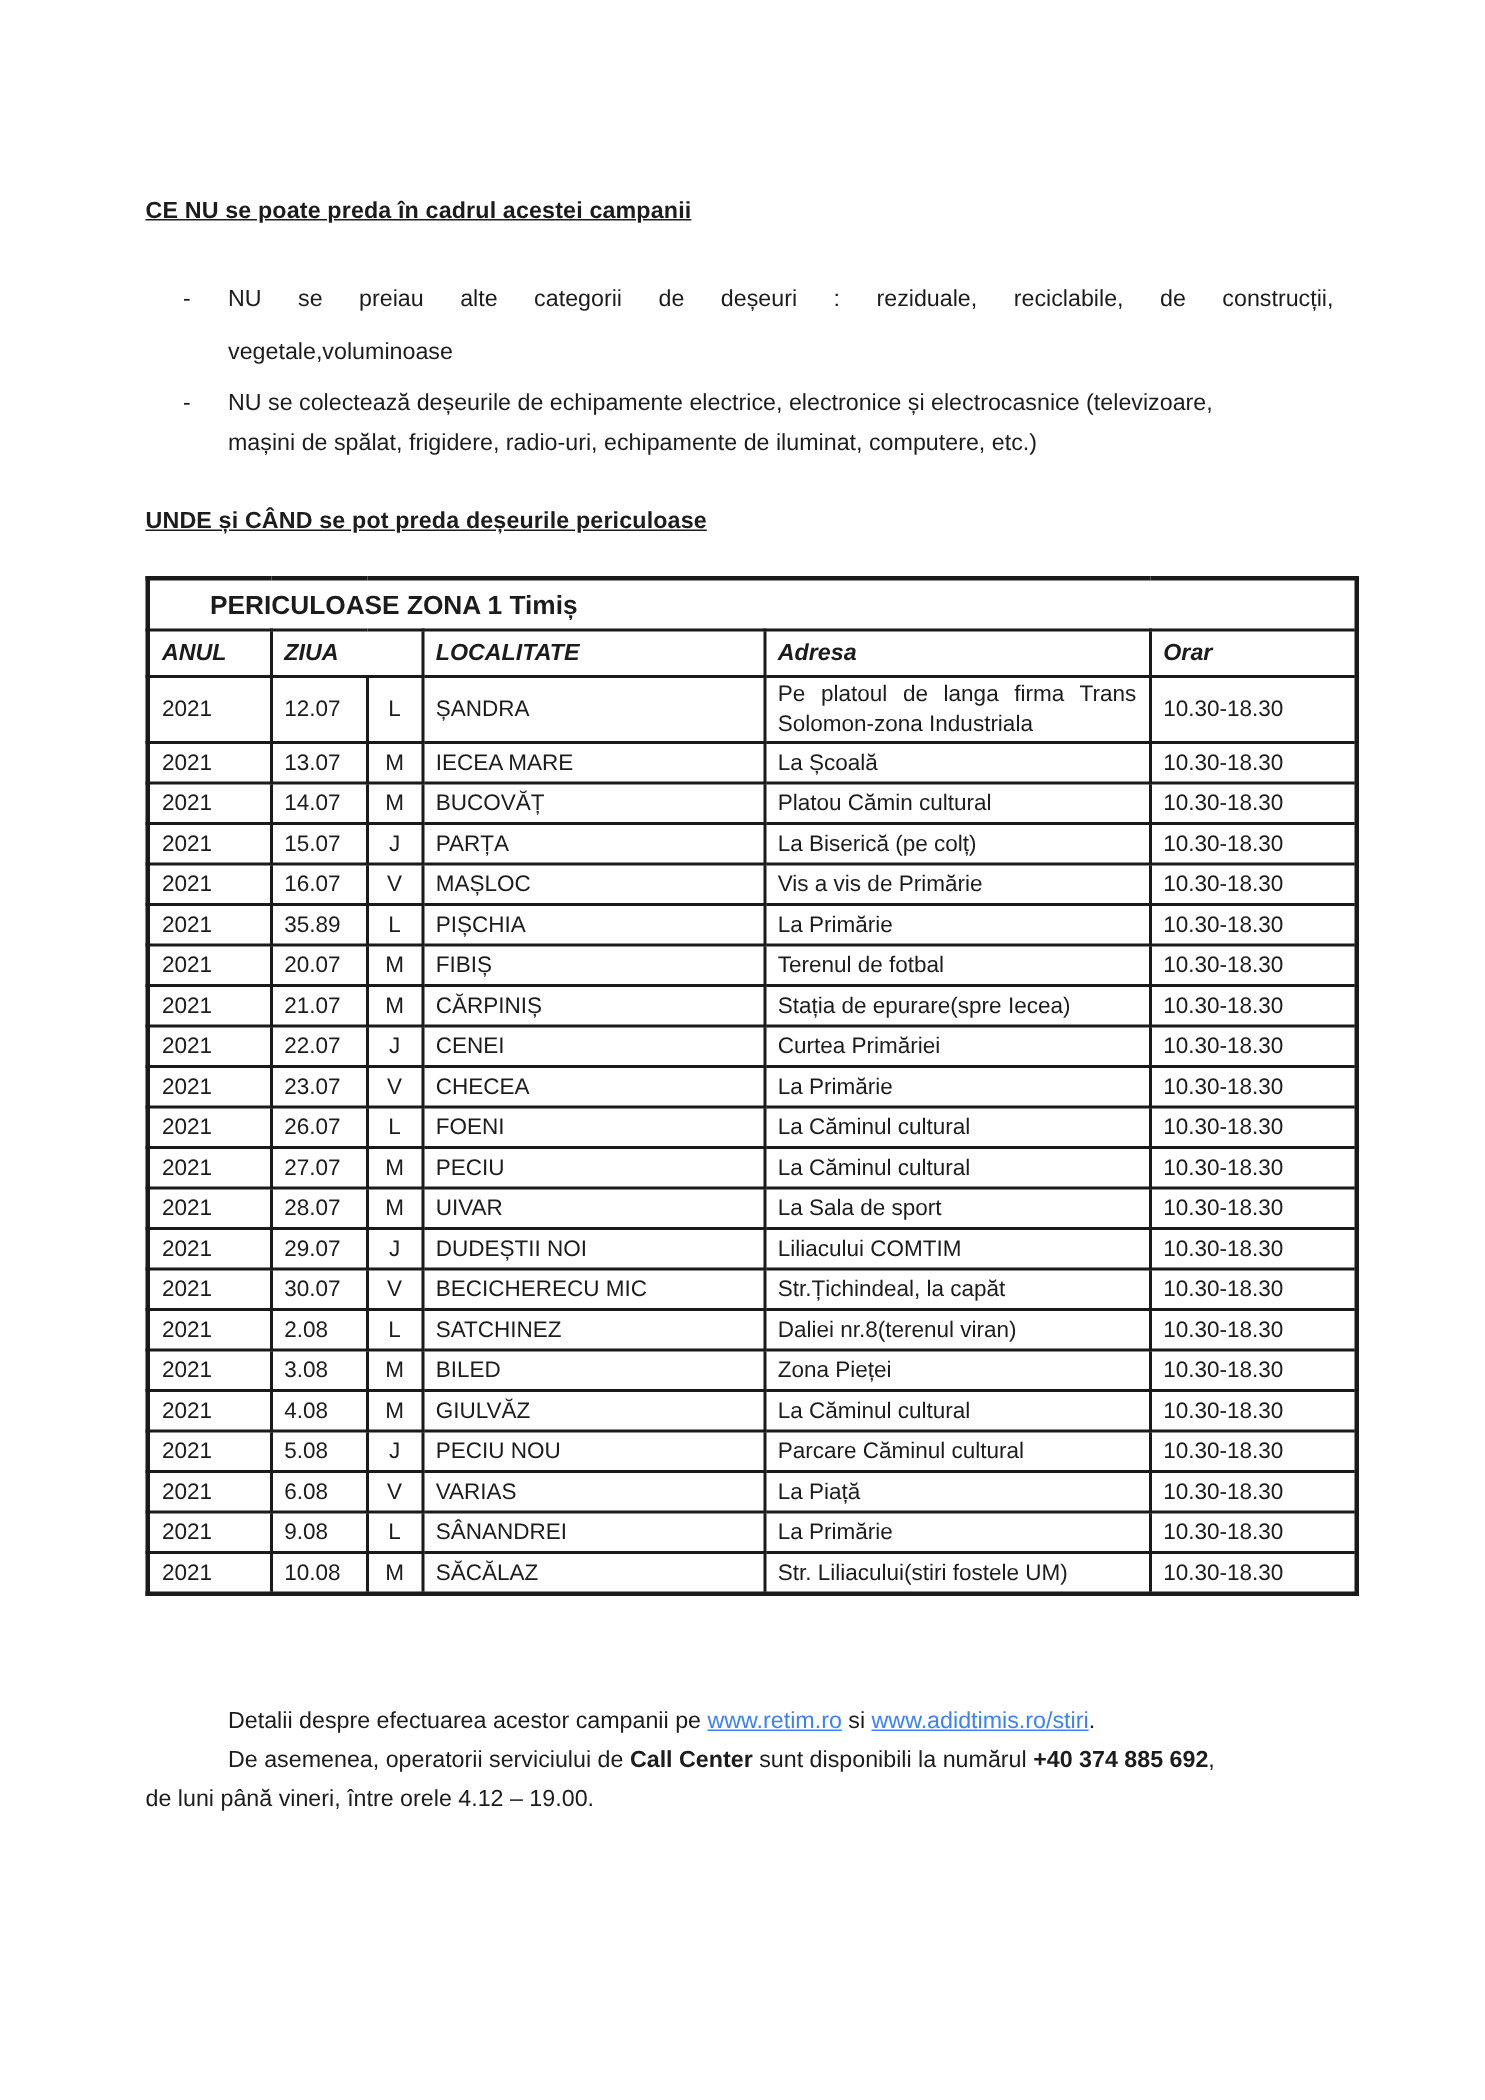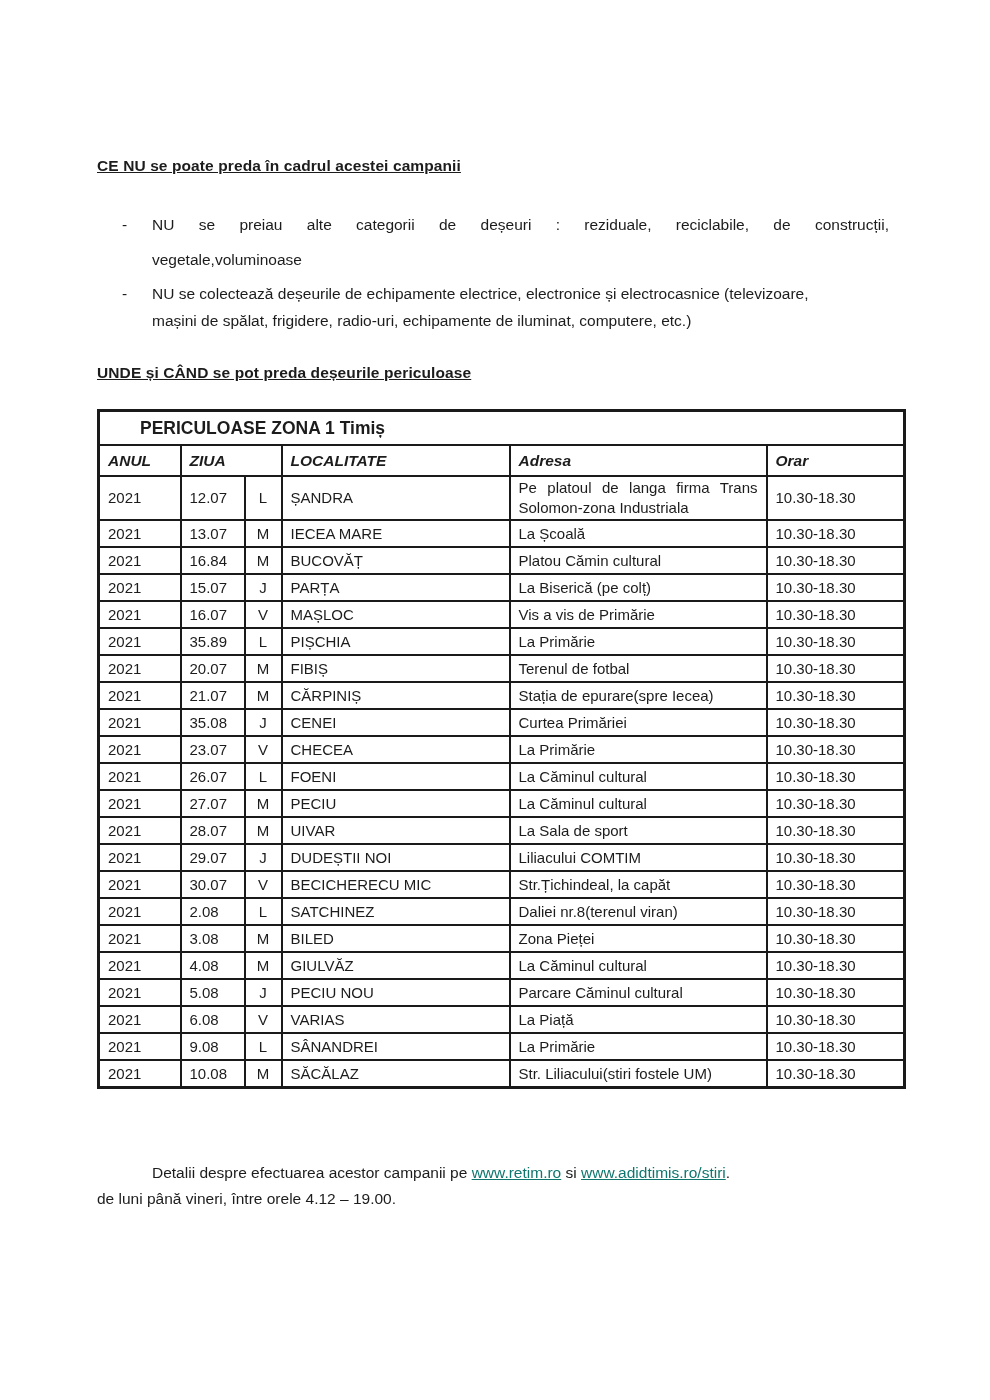--- a/index.html
+++ b/index.html
@@ -12,21 +12,20 @@
     height: 1400px;
     font-family: "Liberation Sans", "DejaVu Sans", sans-serif;
     color: #1c1c1c;
     position: relative;
     overflow: hidden;
   }
   .page {
     box-sizing: border-box;
     width: 942px;
     padding: 131px 53px 0 97px;
-    margin-top: 25px;
   }
   .heading {
     font-size: 15.5px;
     font-weight: bold;
     text-decoration: underline;
     line-height: 19px;
     margin: 0 0 40px 0;
     letter-spacing: 0.1px;
   }
   .heading.second {
@@ -103,21 +102,21 @@
     font-size: 15.5px;
   }
   .fp {
     margin: 0;
     line-height: 26px;
   }
   .fp.indent {
     text-indent: 55px;
   }
   .link {
-    color: #0f766e;
+    color: #3b82f6;
     text-decoration: underline;
     cursor: pointer;
   }
   .bold {
     font-weight: bold;
   }
 </style>
 </head>
 <body>
 
@@ -176,21 +175,21 @@
         <tr>
           <td class="col-anul">2021</td>
           <td class="col-ziua">13.07</td>
           <td class="col-zi">M</td>
           <td class="col-loc">IECEA MARE</td>
           <td class="col-adresa">La Școală</td>
           <td class="col-orar">10.30-18.30</td>
         </tr>
         <tr>
           <td class="col-anul">2021</td>
-          <td class="col-ziua">16.84</td>
+          <td class="col-ziua">14.07</td>
           <td class="col-zi">M</td>
           <td class="col-loc">BUCOVĂȚ</td>
           <td class="col-adresa">Platou Cămin cultural</td>
           <td class="col-orar">10.30-18.30</td>
         </tr>
         <tr>
           <td class="col-anul">2021</td>
           <td class="col-ziua">15.07</td>
           <td class="col-zi">J</td>
           <td class="col-loc">PARȚA</td>
@@ -224,21 +223,21 @@
         <tr>
           <td class="col-anul">2021</td>
           <td class="col-ziua">21.07</td>
           <td class="col-zi">M</td>
           <td class="col-loc">CĂRPINIȘ</td>
           <td class="col-adresa">Stația de epurare(spre Iecea)</td>
           <td class="col-orar">10.30-18.30</td>
         </tr>
         <tr>
           <td class="col-anul">2021</td>
-          <td class="col-ziua">35.08</td>
+          <td class="col-ziua">22.07</td>
           <td class="col-zi">J</td>
           <td class="col-loc">CENEI</td>
           <td class="col-adresa">Curtea Primăriei</td>
           <td class="col-orar">10.30-18.30</td>
         </tr>
         <tr>
           <td class="col-anul">2021</td>
           <td class="col-ziua">23.07</td>
           <td class="col-zi">V</td>
           <td class="col-loc">CHECEA</td>
@@ -339,16 +338,17 @@
           <td class="col-zi">M</td>
           <td class="col-loc">SĂCĂLAZ</td>
           <td class="col-adresa">Str. Liliacului(stiri fostele UM)</td>
           <td class="col-orar">10.30-18.30</td>
         </tr>
       </tbody>
   </table>
 
   <div class="footer">
     <p class="fp indent"><span class="plain">Detalii despre efectuarea acestor campanii pe </span><a class="link">www.retim.ro</a><span class="plain">  si </span><a class="link">www.adidtimis.ro/stiri</a><span class="plain">.</span></p>
+    <p class="fp indent"><span class="plain">De asemenea, operatorii serviciului de </span><span class="bold">Call Center</span><span class="plain"> sunt disponibili la numărul </span><span class="bold">+40 374 885 692</span><span class="plain">,</span></p>
     <p class="fp">de luni până vineri, între orele 4.12 – 19.00.</p>
   </div>
 
 </div>
 
 </body></html>

